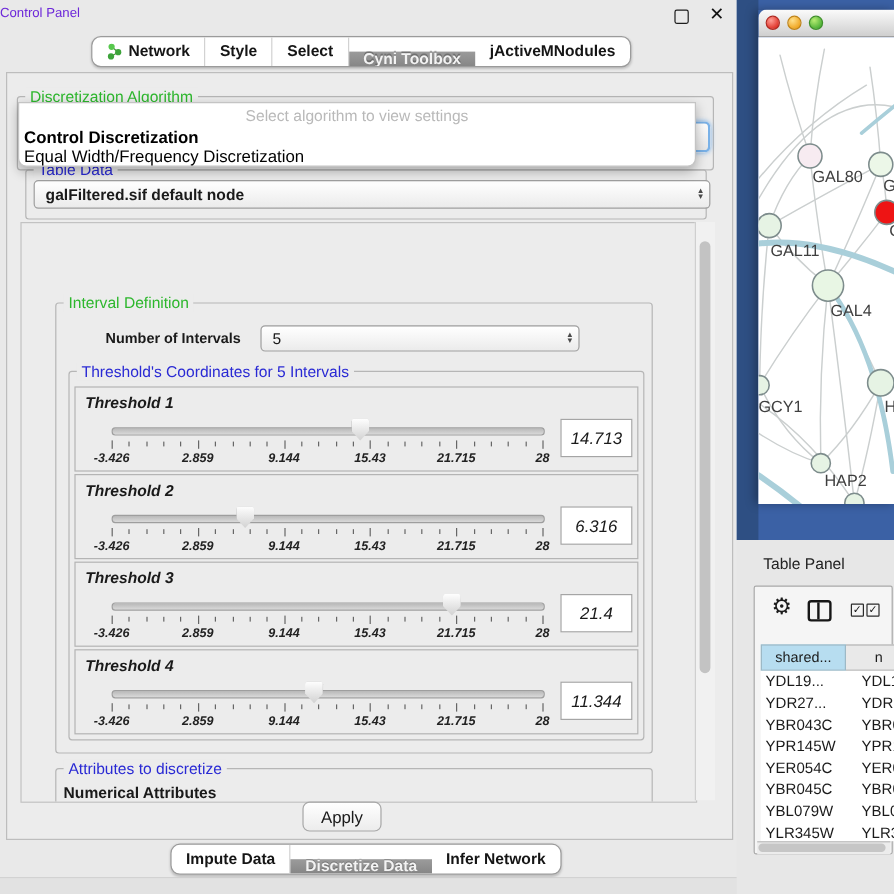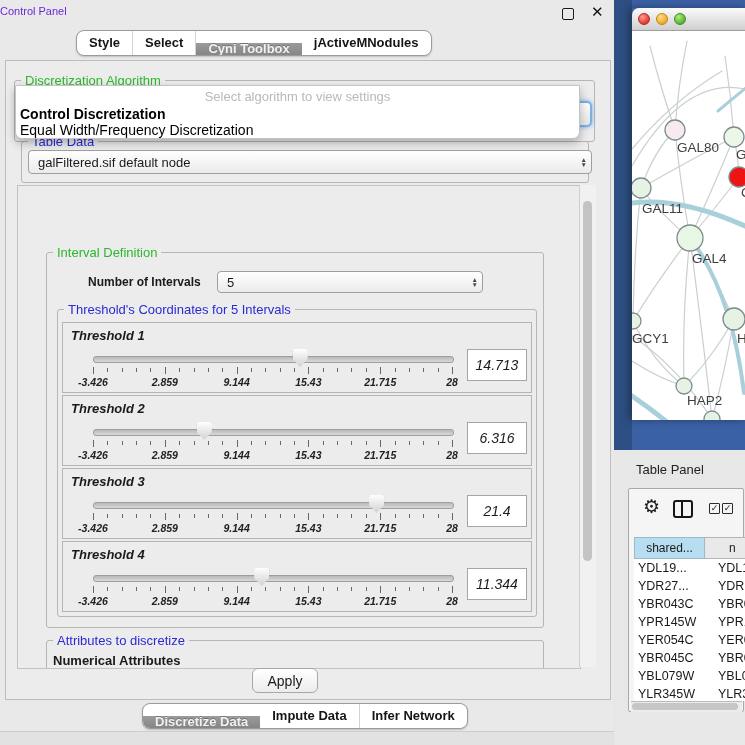--- a/index.html
+++ b/index.html
@@ -87,20 +87,29 @@
 <body>
 
 <div class="screen">
 
   <div class="cp">
     <div class="cp-title">Control Panel</div>
     <div class="float-ico"></div>
     <div class="close-ico">✕</div>
 
     <div class="tabrow toptabs" id="topTabs">
+        <div class="seg">
+          <svg width="13" height="14">
+            <path d="M4,3 L9.5,7.5 L3.5,11" stroke="#4a8f3f" fill="none"></path>
+            <circle cx="4" cy="3" r="2.6" fill="#57c84d"></circle>
+            <circle cx="3.5" cy="11" r="2.6" fill="#3da33a"></circle>
+            <circle cx="9.5" cy="7.5" r="2.6" fill="#3da33a"></circle>
+          </svg>
+          <span>Network</span>
+        </div>
         <div class="seg">Style</div>
         <div class="seg">Select</div>
         <div class="seg sel">Cyni Toolbox</div>
         <div class="seg">jActiveMNodules</div>
       </div>
 
     <div class="content">
 
       <div class="grp" style="left:8px;top:19px;width:579px;height:60px;">
         <span class="legend green">Discretization Algorithm</span>
@@ -281,21 +290,21 @@
           <div class="abs" style="left:6px;top:12px;font-size:13px;font-weight:bold;">Numerical Attributes</div>
 
         </div>
       </div>
       <div class="vscroll">
           <div class="thumb-v"></div>
         </div>
 
       <div class="grp" style="left:15px;top:80px;width:566px;height:40px;">
         <span class="legend blue">Table Data</span>
-        <div class="combo" style="left:6px;top:8px;width:564px;height:24px;">
+        <div class="combo" style="left:6px;top:8px;width:564px;height:24px;font-weight:bold;">
           <span>galFiltered.sif default node</span>
           <span class="stepper">
               <span>▲</span>
               <span>▼</span>
             </span>
         </div>
       </div>
 
       <div class="focus-frag" style="left:572px;top:40px;"></div>
 
@@ -303,22 +312,22 @@
         <div class="hint">Select algorithm to view settings</div>
         <div id="menuOpts">
             <div class="opt" style="top: 20px; font-weight: bold;">Control Discretization</div>
             <div class="opt" style="top: 36px;">Equal Width/Frequency Discretization</div>
           </div>
       </div>
     </div>
 
     <div class="applybtn">Apply</div>
     <div class="tabrow bottabs" id="botTabs">
+        <div class="seg">Impute Data</div>
         <div class="seg sel">Discretize Data</div>
-        <div class="seg">Impute Data</div>
         <div class="seg">Infer Network</div>
       </div>
     <div class="botline"></div>
     <div class="botstrip"></div>
   </div>
 
   <div class="desk"></div>
   <div class="deskshadow"></div>
 
   <div class="netwin">

